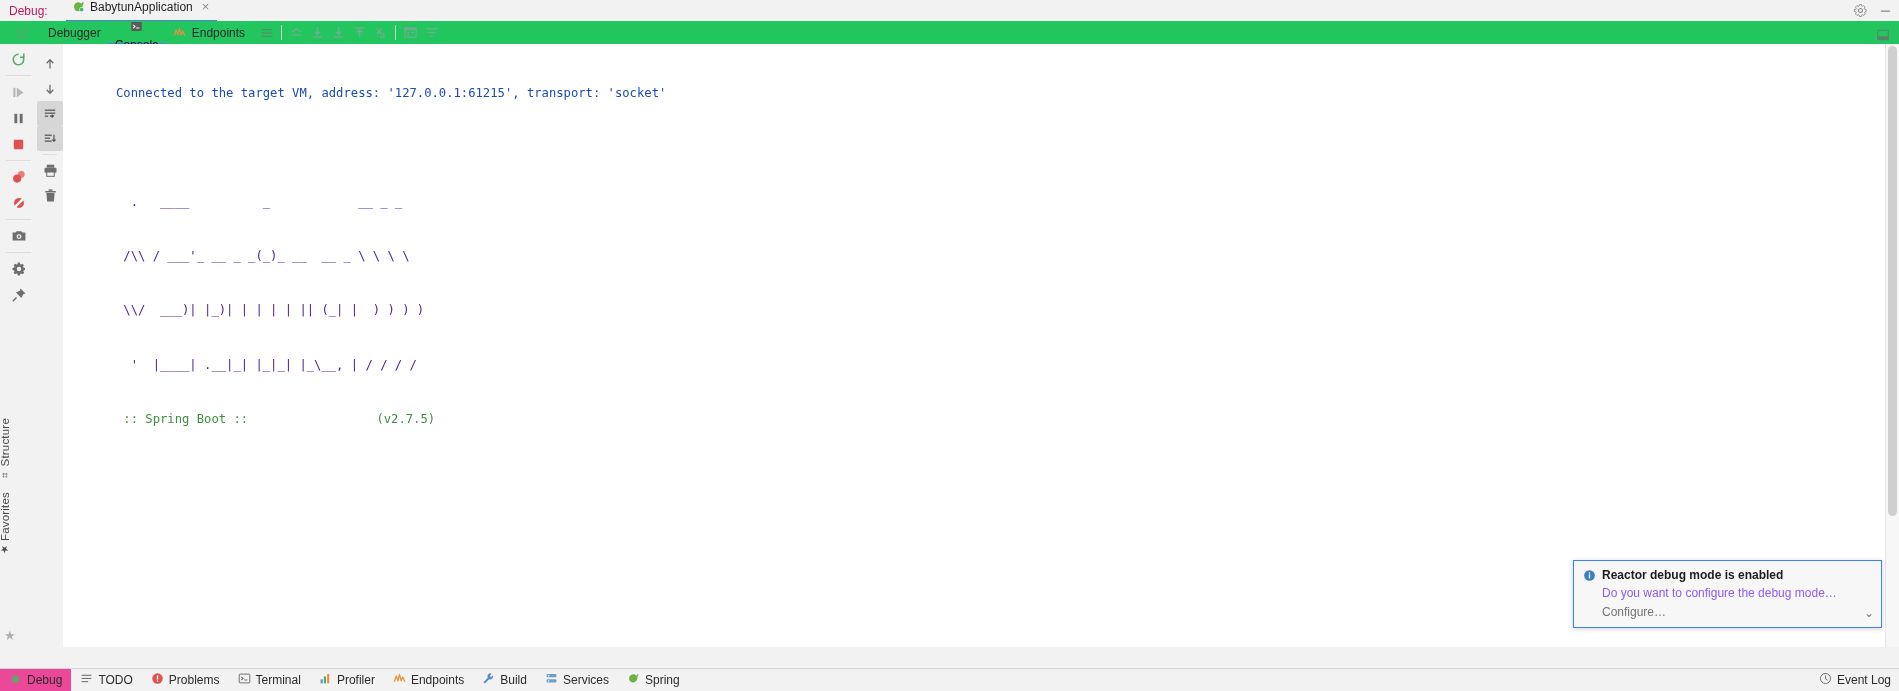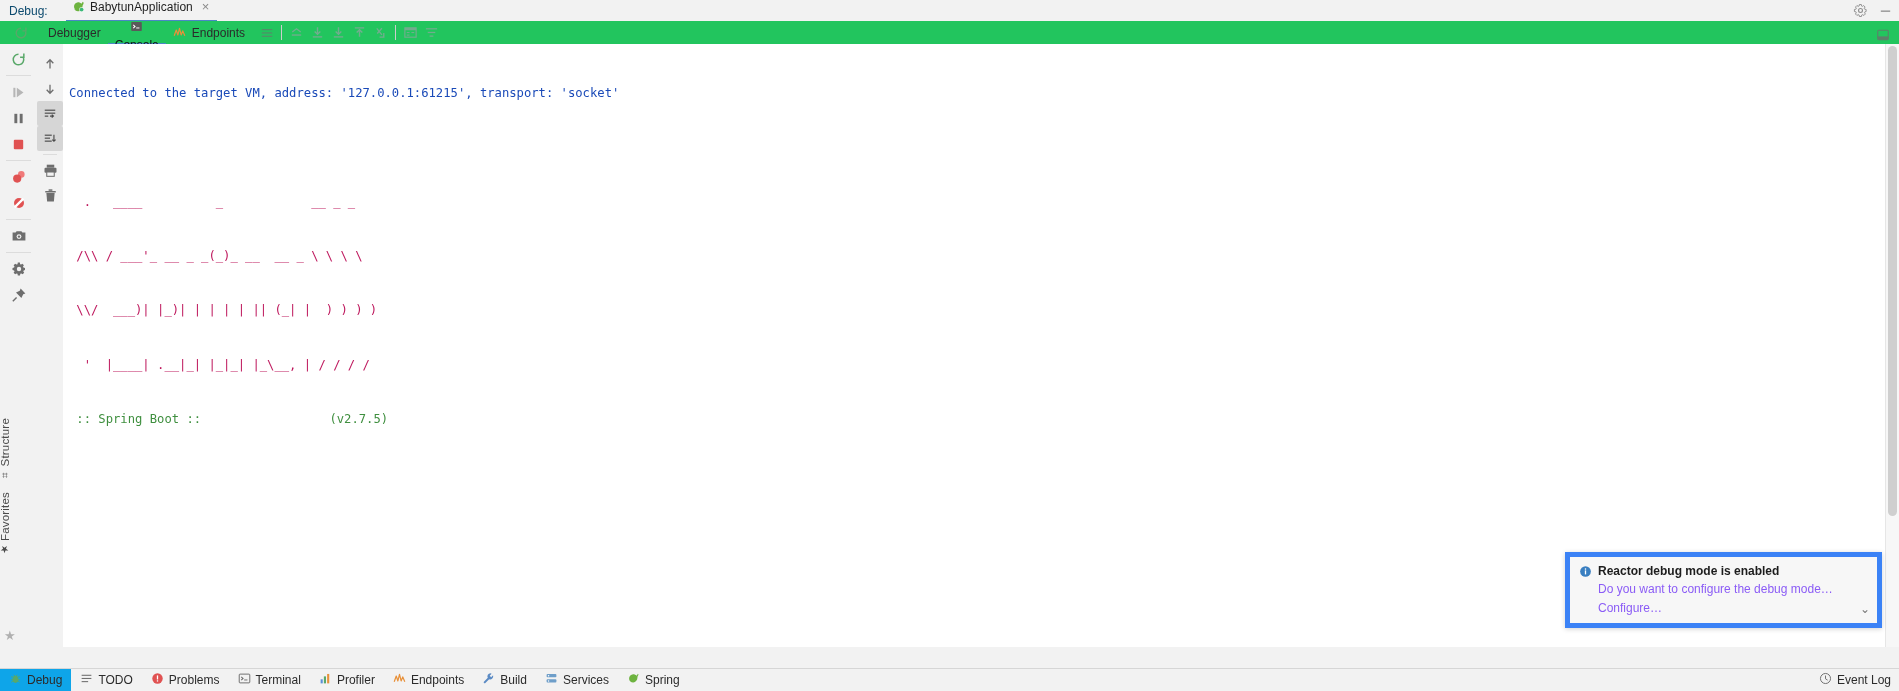--- a/index.html
+++ b/index.html
@@ -11,21 +11,21 @@
     -webkit-font-smoothing:antialiased;
   }
   .app{position:relative;width:1899px;height:691px;background:#f2f2f2;}
 
   
   .titlebar{
     position:absolute;left:0;top:0;width:1899px;height:21px;
     background:#f2f2f2;border-bottom:1px solid #d6d6d6;
   }
   .titlebar .dbg-label{
-    position:absolute;left:9px;top:4px;font-size:12px;color:#0c4a6e;
+    position:absolute;left:9px;top:4px;font-size:12px;color:#be185d;
   }
   .run-tab{
     position:absolute;left:66px;top:0;height:20px;padding:0 8px 0 6px;
     display:flex;align-items:flex-start;gap:5px;
     border-bottom:2px solid #4a86c7;background:#f2f2f2;
   }
   .run-tab .label{font-size:12px;color:#1f1f1f;}
   .run-tab .close{color:#8a8a8a;font-size:13px;line-height:1;margin-left:4px;cursor:pointer;}
   .spring-leaf{position:relative;width:13px;height:13px;display:inline-block;}
   .spring-leaf svg{display:block;}
@@ -66,51 +66,51 @@
   
   .console{
     position:absolute;left:63px;top:44px;right:14px;bottom:44px;
     background:#ffffff;overflow:hidden;
   }
   .console-inner{
     padding:4px 0 0 6px;
     font-family:"DejaVu Sans Mono","Liberation Mono",monospace;
     font-size:12.2px;line-height:18.1px;white-space:pre;
   }
-  .ln{height:18.1px;}
+  .ln{height:18.1px;margin-left:47px;}
   .c-link{color:#1a4ab8;}
-  .c-banner{color:#be185d;}
+  .c-banner{color:#4c1d95;}
   .c-green{color:#3f8f3f;}
 
   
   .vscroll{
     position:absolute;right:0;top:44px;width:13px;bottom:44px;background:#f7f7f7;border-left:1px solid #e6e6e6;
   }
   .vthumb{position:absolute;left:2px;top:2px;width:9px;height:470px;background:#cfcfcf;border-radius:5px;}
 
   
   .balloon{
     position:absolute;right:17px;bottom:63px;width:290px;
-    background:#f7f7f7;border:5px solid #3b82f6;
+    background:#f7f7f7;border:1px solid #3b82f6;
     box-shadow:0 1px 5px rgba(0,0,0,.18);
     padding:7px 8px 8px 9px;
   }
   .balloon-title{font-size:12px;color:#1d1d1d;font-weight:bold;display:flex;align-items:center;gap:6px;}
   .balloon-body{font-size:12px;color:#8b5cf6;margin:4px 0 0 19px;line-height:15px;}
-  .balloon-link{font-size:12px;color:#8b5cf6;margin:4px 0 0 19px;cursor:pointer;}
+  .balloon-link{font-size:12px;color:#737373;margin:4px 0 0 19px;cursor:pointer;}
   .balloon-gear{position:absolute;right:7px;bottom:7px;color:#7a7a7a;font-size:12px;cursor:pointer;}
   .info-ic{width:13px;height:13px;flex:0 0 13px;}
 
   
   .statusbar{
     position:absolute;left:0;bottom:0;width:1899px;height:22px;
     background:#f2f2f2;border-top:1px solid #d6d6d6;display:flex;align-items:center;
   }
   .sb-item{display:flex;align-items:center;gap:5px;height:22px;padding:0 9px;font-size:12px;color:#2b2b2b;cursor:pointer;}
-  .sb-item.sel{background:#0ea5e9;}
+  .sb-item.sel{background:#ec4899;}
   .sb-right{position:absolute;right:8px;top:0;height:22px;display:flex;align-items:center;gap:5px;font-size:12px;color:#2b2b2b;cursor:pointer;}
   .vlabel{
     position:absolute;left:-1px;
     writing-mode:vertical-rl;transform:rotate(180deg);
     font-size:11.5px;color:#4a4a4a;cursor:pointer;letter-spacing:.2px;
   }
   .vlabel .vic{font-size:10px;}
   .bm-star{position:absolute;left:4px;bottom:48px;color:#b0b0b0;font-size:13px;}
 </style>
 </head>

